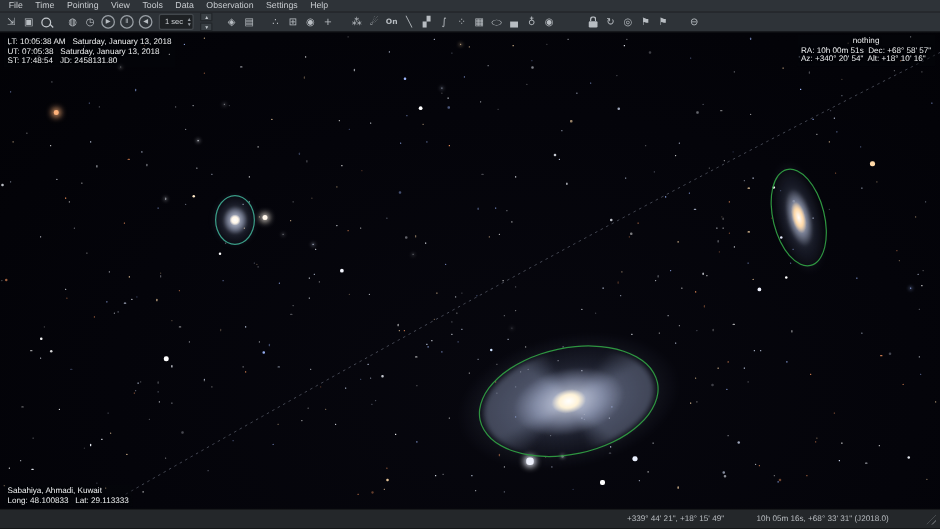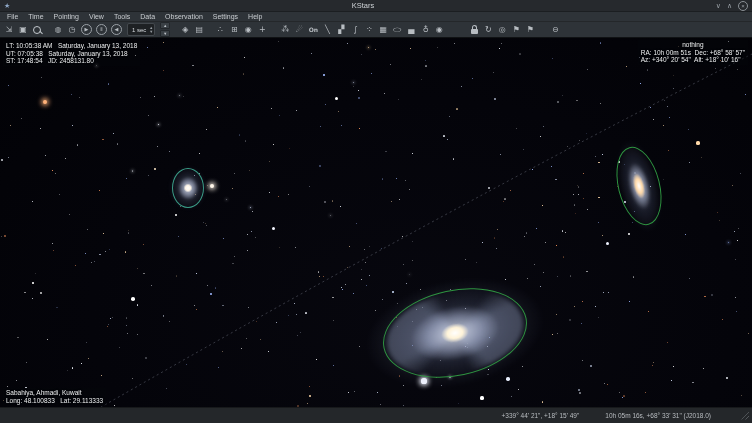--- a/index.html
+++ b/index.html
@@ -67,29 +67,20 @@
              font-size:6.5px;color:#b8bcc0;padding:0 3px;gap:26px;}
   .grip{width:8px;height:8px;margin-left:4px;
         background:repeating-linear-gradient(135deg,transparent 0 2px,#54585c 2px 3px);
         clip-path:polygon(100% 0,100% 100%,0 100%);}
 </style>
 </head>
 <body>
 
 <div class="app">
 
-  <div class="titlebar">
-    <span class="app-icon">★</span>
-    <span class="title">KStars</span>
-    <span class="win-controls">
-        <span class="win-btn">∨</span>
-        <span class="win-btn">∧</span>
-        <span class="win-btn close">×</span>
-      </span>
-  </div>
 
   <div class="menubar">
       <span class="menu-item">File</span>
       <span class="menu-item">Time</span>
       <span class="menu-item">Pointing</span>
       <span class="menu-item">View</span>
       <span class="menu-item">Tools</span>
       <span class="menu-item">Data</span>
       <span class="menu-item">Observation</span>
       <span class="menu-item">Settings</span>

